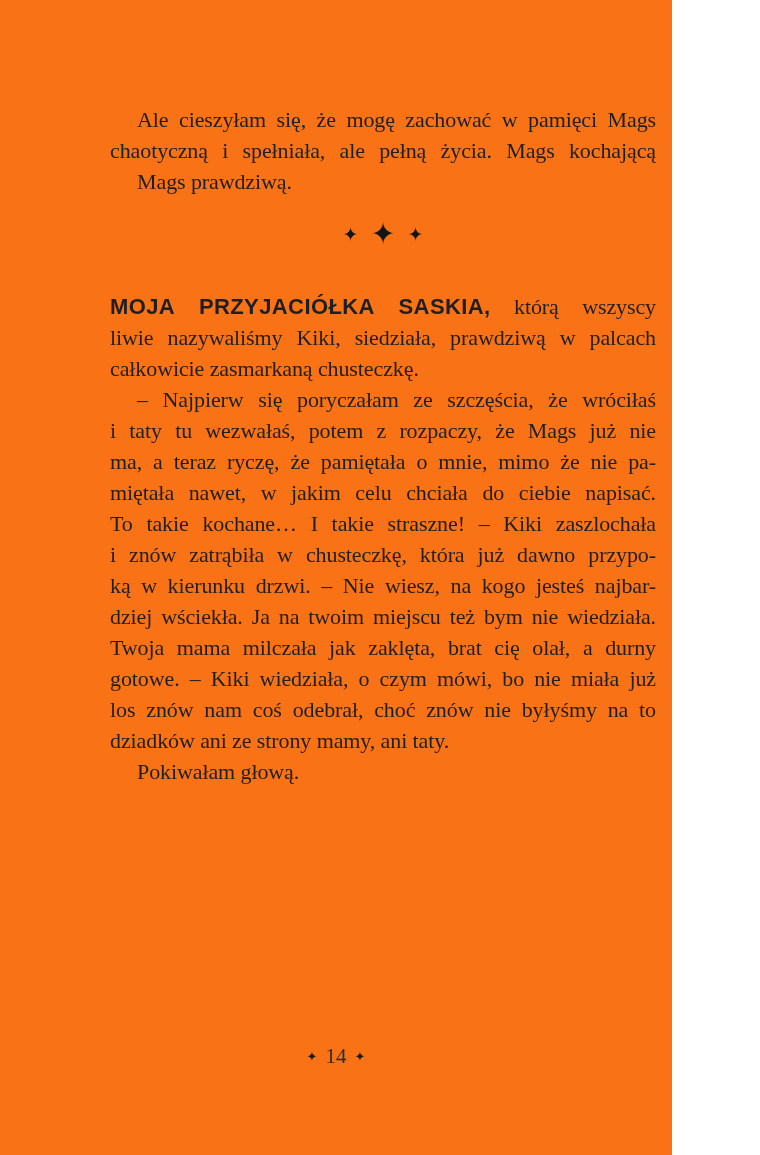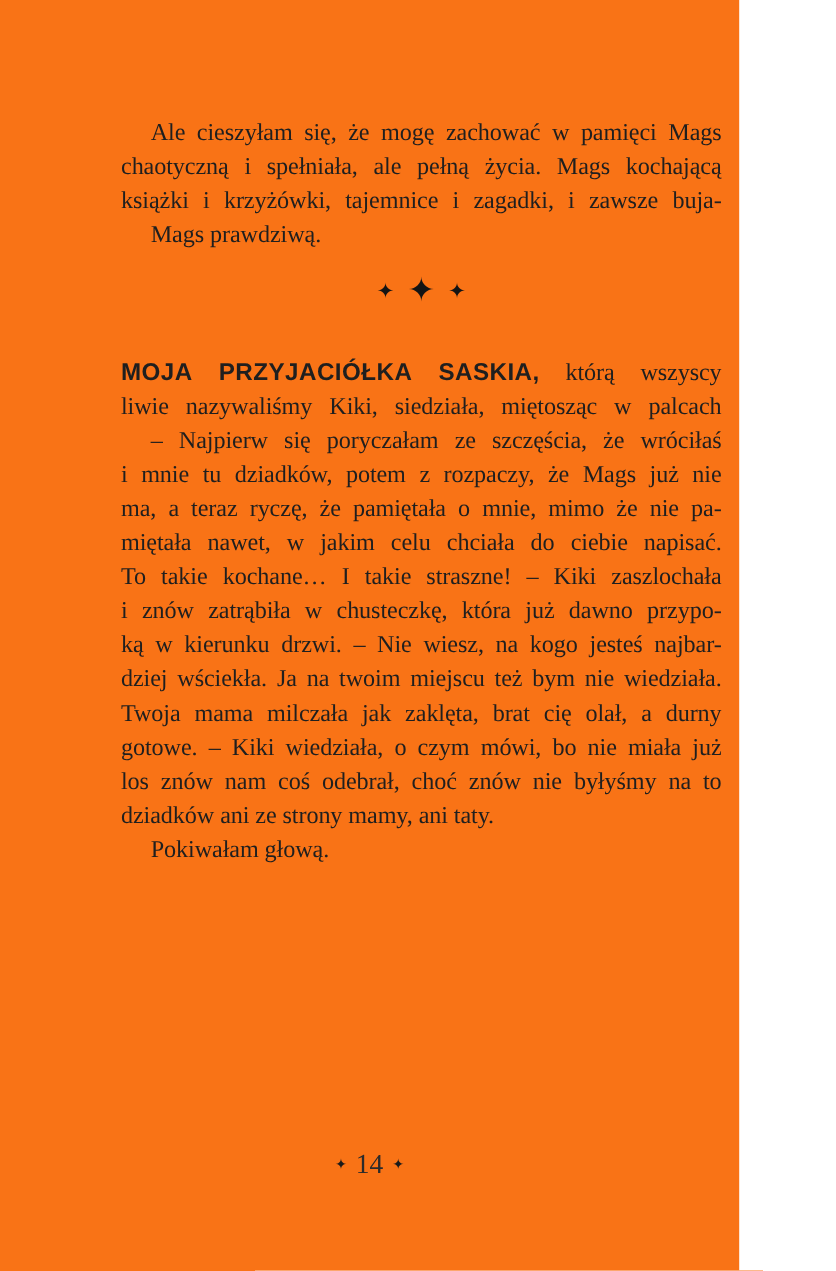--- a/index.html
+++ b/index.html
@@ -54,52 +54,52 @@
     position:absolute;
     left:0; top:1046px;
     width:100%;
     display:flex;
     align-items:center;
     justify-content:center;
     gap:8px;
     color:#2b2b2b;
   }
   .footer .star { font-size:13px; line-height:1; color:#1a1a1a; }
-  .footer .num { font-size:25px; line-height:1; }
+  .footer .num { font-size:21px; line-height:1; }
 </style>
 </head>
 <body>
 
 <div class="page">
   <div class="text-block">
 
     <p class="para indent">
       <span class="line first">Ale cieszyłam się, że mogę zachować w pamięci Mags</span>
       <span class="line">chaotyczną i spełniała, ale pełną życia. Mags kochającą</span>
-      <span class="line">książki i krzyżówki, tajemnice i zagadki, i zawsze buja-</span>
     </p>
 
     <p class="para indent">
       <span class="line first last">Mags prawdziwą.</span>
     </p>
 
     <div class="ornament">
       <span class="star-small">✦</span>
       <span class="star-large">✦</span>
       <span class="star-small">✦</span>
     </div>
 
     <p class="para">
       <span class="line first"><b class="lead">MOJA PRZYJACIÓŁKA SASKIA,</b><span> którą wszyscy pieszczot-</span></span>
-      <span class="line">liwie nazywaliśmy Kiki, siedziała, miętosząc w palcach</span>
+      <span class="line">liwie nazywaliśmy Kiki, siedziała, prawdziwą w palcach</span>
+      <span class="line last">całkowicie zasmarkaną chusteczkę.</span>
     </p>
 
     <p class="para indent">
       <span class="line first">– Najpierw się poryczałam ze szczęścia, że wróciłaś</span>
-      <span class="line">i mnie tu dziadków, potem z rozpaczy, że Mags już nie</span>
+      <span class="line">i taty tu wezwałaś, potem z rozpaczy, że Mags już nie</span>
       <span class="line">ma, a teraz ryczę, że pamiętała o mnie, mimo że nie pa-</span>
       <span class="line">miętała nawet, w jakim celu chciała do ciebie napisać.</span>
       <span class="line">To takie kochane… I takie straszne! – Kiki zaszlochała</span>
       <span class="line">i znów zatrąbiła w chusteczkę, która już dawno przypo-</span>
     </p>
 
 
     <p class="para indent">
       <span class="line">ką w kierunku drzwi. – Nie wiesz, na kogo jesteś najbar-</span>
       <span class="line">dziej wściekła. Ja na twoim miejscu też bym nie wiedziała.</span>

